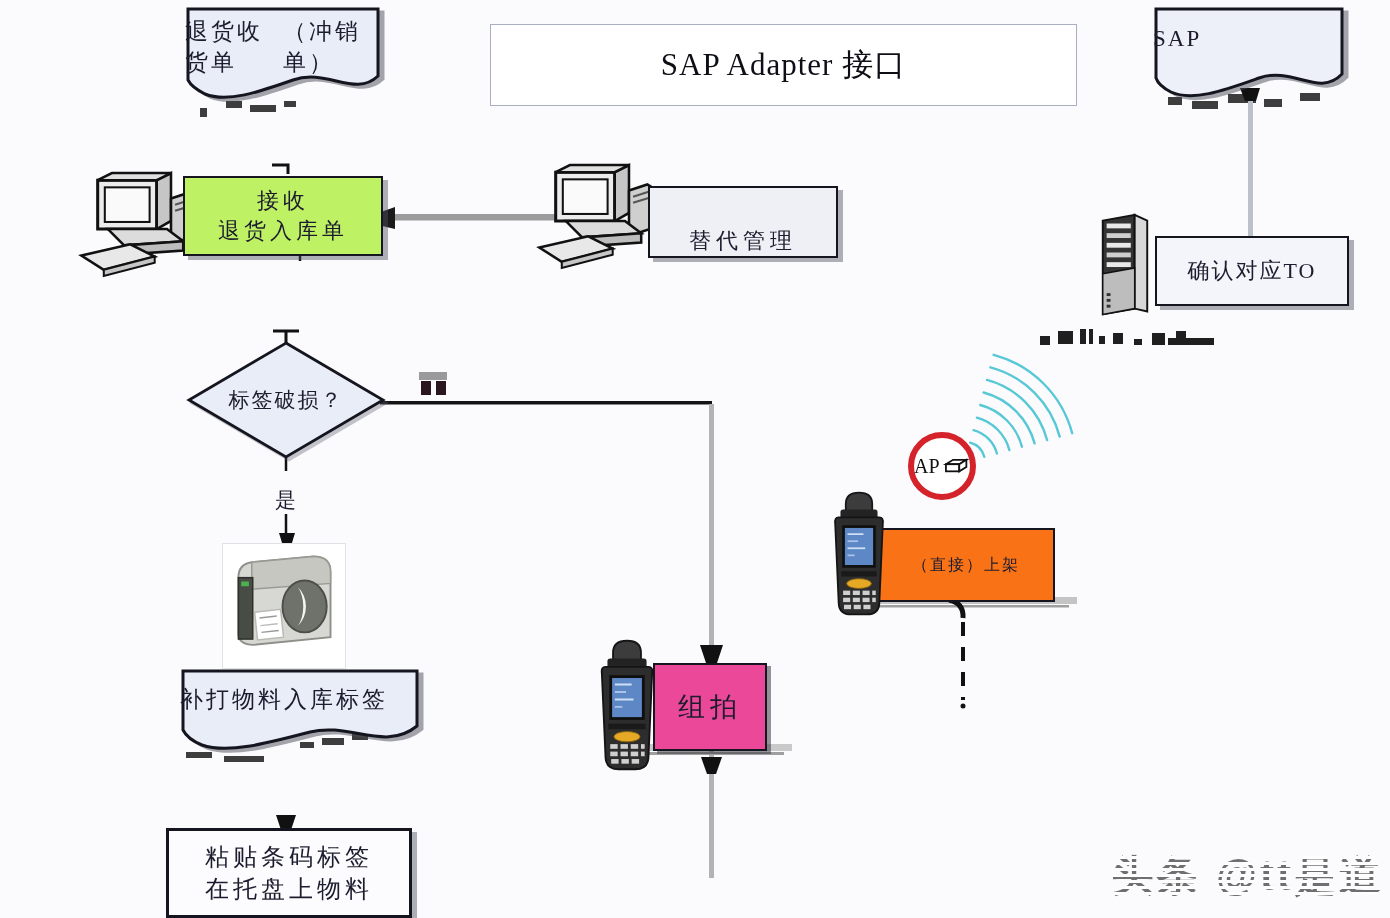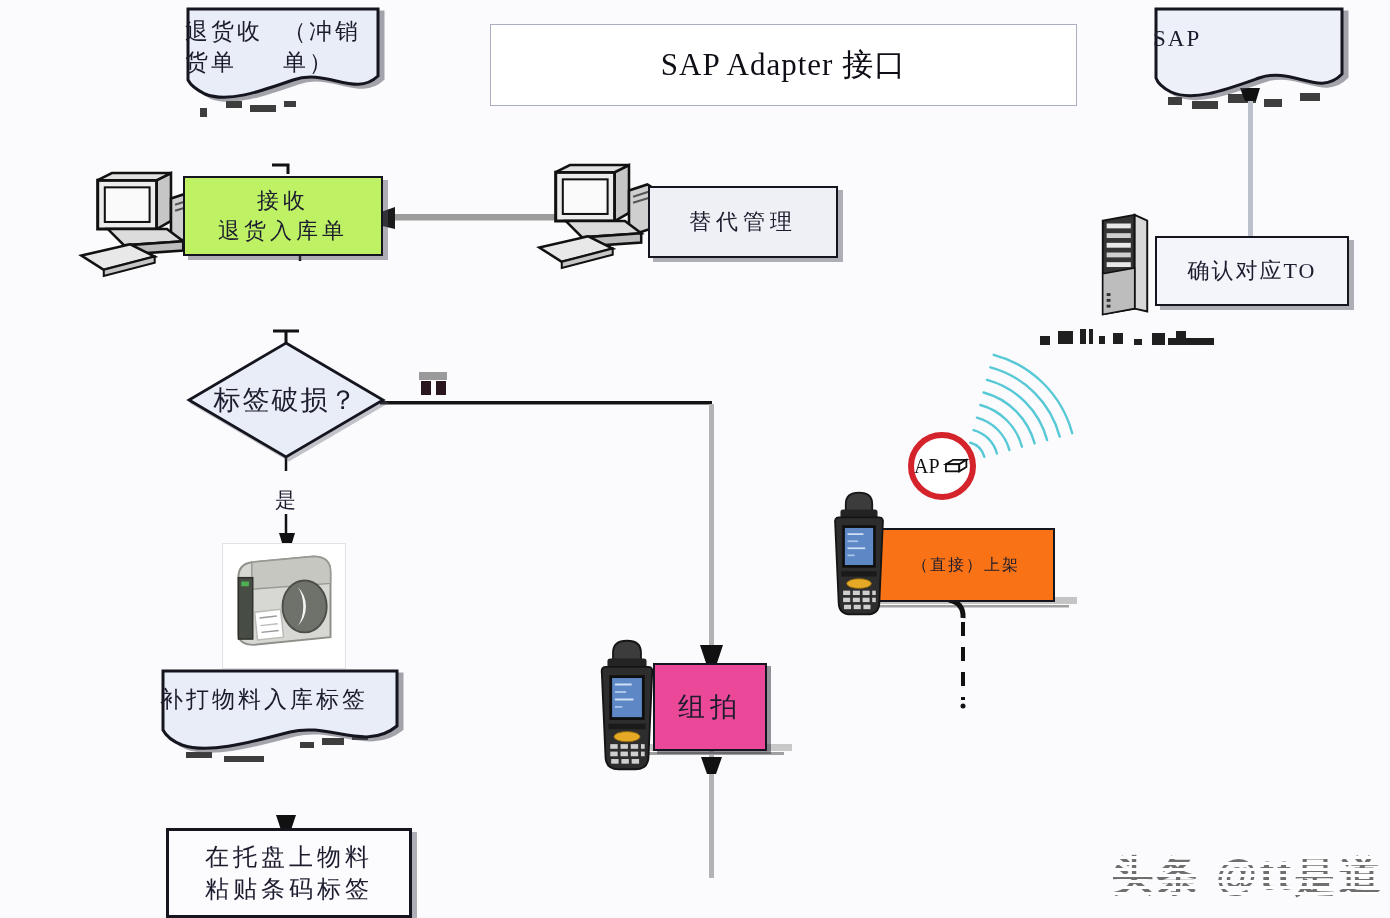--- a/index.html
+++ b/index.html
@@ -224,63 +224,63 @@
 
   <div class="proc" style="left:183px;top:176px;width:196px;height:76px;background:#bef264;font-size:22px;letter-spacing:4px;">
     <span>接收</span>
     <span>退货入库单</span>
   </div>
 
   <svg class="abs" style="left:534px;top:160px;" width="135" height="112" viewBox="0 0 130 110">
     <use href="#sym-pc"></use>
   </svg>
 
-  <div class="proc" style="left:648px;top:186px;width:186px;height:68px;background:#eef0f6;font-size:22px;letter-spacing:5px;">
+  <div class="proc" style="left:648px;top:186px;width:186px;height:68px;background:#eef0f6;font-size:22px;letter-spacing:5px;justify-content:flex-end;">
     <span>替代管理</span>
   </div>
 
   <svg class="abs" style="left:1096px;top:210px;" width="58" height="115" viewBox="0 0 60 115">
     <use href="#sym-server"></use>
   </svg>
 
   <div class="proc" style="left:1155px;top:236px;width:190px;height:66px;background:#f3f5fb;font-size:22px;letter-spacing:2px;align-items:center;">
     <span>确认对应TO</span>
   </div>
 
   <div class="diamond" style="left:186px;top:340px;width:200px;height:120px;">
     <svg width="200" height="120" viewBox="0 0 200 120">
       <polygon points="100,3 197,60 100,117 3,60" fill="#e9edf7" stroke="#15151f" stroke-width="2.8"></polygon>
     </svg>
-    <div class="dlabel" style="font-size:27px;letter-spacing:2px;">
+    <div class="dlabel" style="font-size:21px;letter-spacing:2px;">
       <span>标签破损？</span>
     </div>
   </div>
 
   <div class="yes-label" style="left:272px;top:486px;">
     <span>是</span>
   </div>
 
   <div class="abs framed" style="left:222px;top:543px;width:122px;height:124px;">
     <svg width="120" height="122" viewBox="0 0 125 125">
       <use href="#sym-printer"></use>
     </svg>
   </div>
 
-  <div class="docwrap" style="left:160px;top:668px;width:240px;height:88px;text-align:center;">
+  <div class="docwrap" style="left:180px;top:668px;width:240px;height:88px;text-align:center;">
     <svg width="240" height="88" viewBox="0 0 240 88">
       <path d="M3,3 H237 V58 C205,84 170,54 130,64 C88,75 48,86 22,77 C12,73 6,68 3,62 Z" fill="#e9edf7" stroke="#15151f" stroke-width="3"></path>
     </svg>
     <div class="doclabel" style="top:16px;font-size:23px;letter-spacing:3px;">
       <span>补打物料入库标签</span>
     </div>
   </div>
 
   <div class="proc" style="left:166px;top:828px;width:240px;height:84px;background:#fcfcfe;font-size:24px;letter-spacing:4px;border-width:3px;">
+    <span>粘贴条码标签</span>
     <span>在托盘上物料</span>
-    <span>粘贴条码标签</span>
   </div>
 
   <div class="proc" style="left:653px;top:663px;width:110px;height:84px;background:#ec4899;font-size:27px;letter-spacing:5px;box-shadow:4px 3px 0 rgba(60,60,70,.55);">
     <span>组拍</span>
   </div>
 
   <svg class="abs" style="left:592px;top:638px;" width="70" height="135" viewBox="0 0 70 145">
     <use href="#sym-scanner"></use>
   </svg>
 

